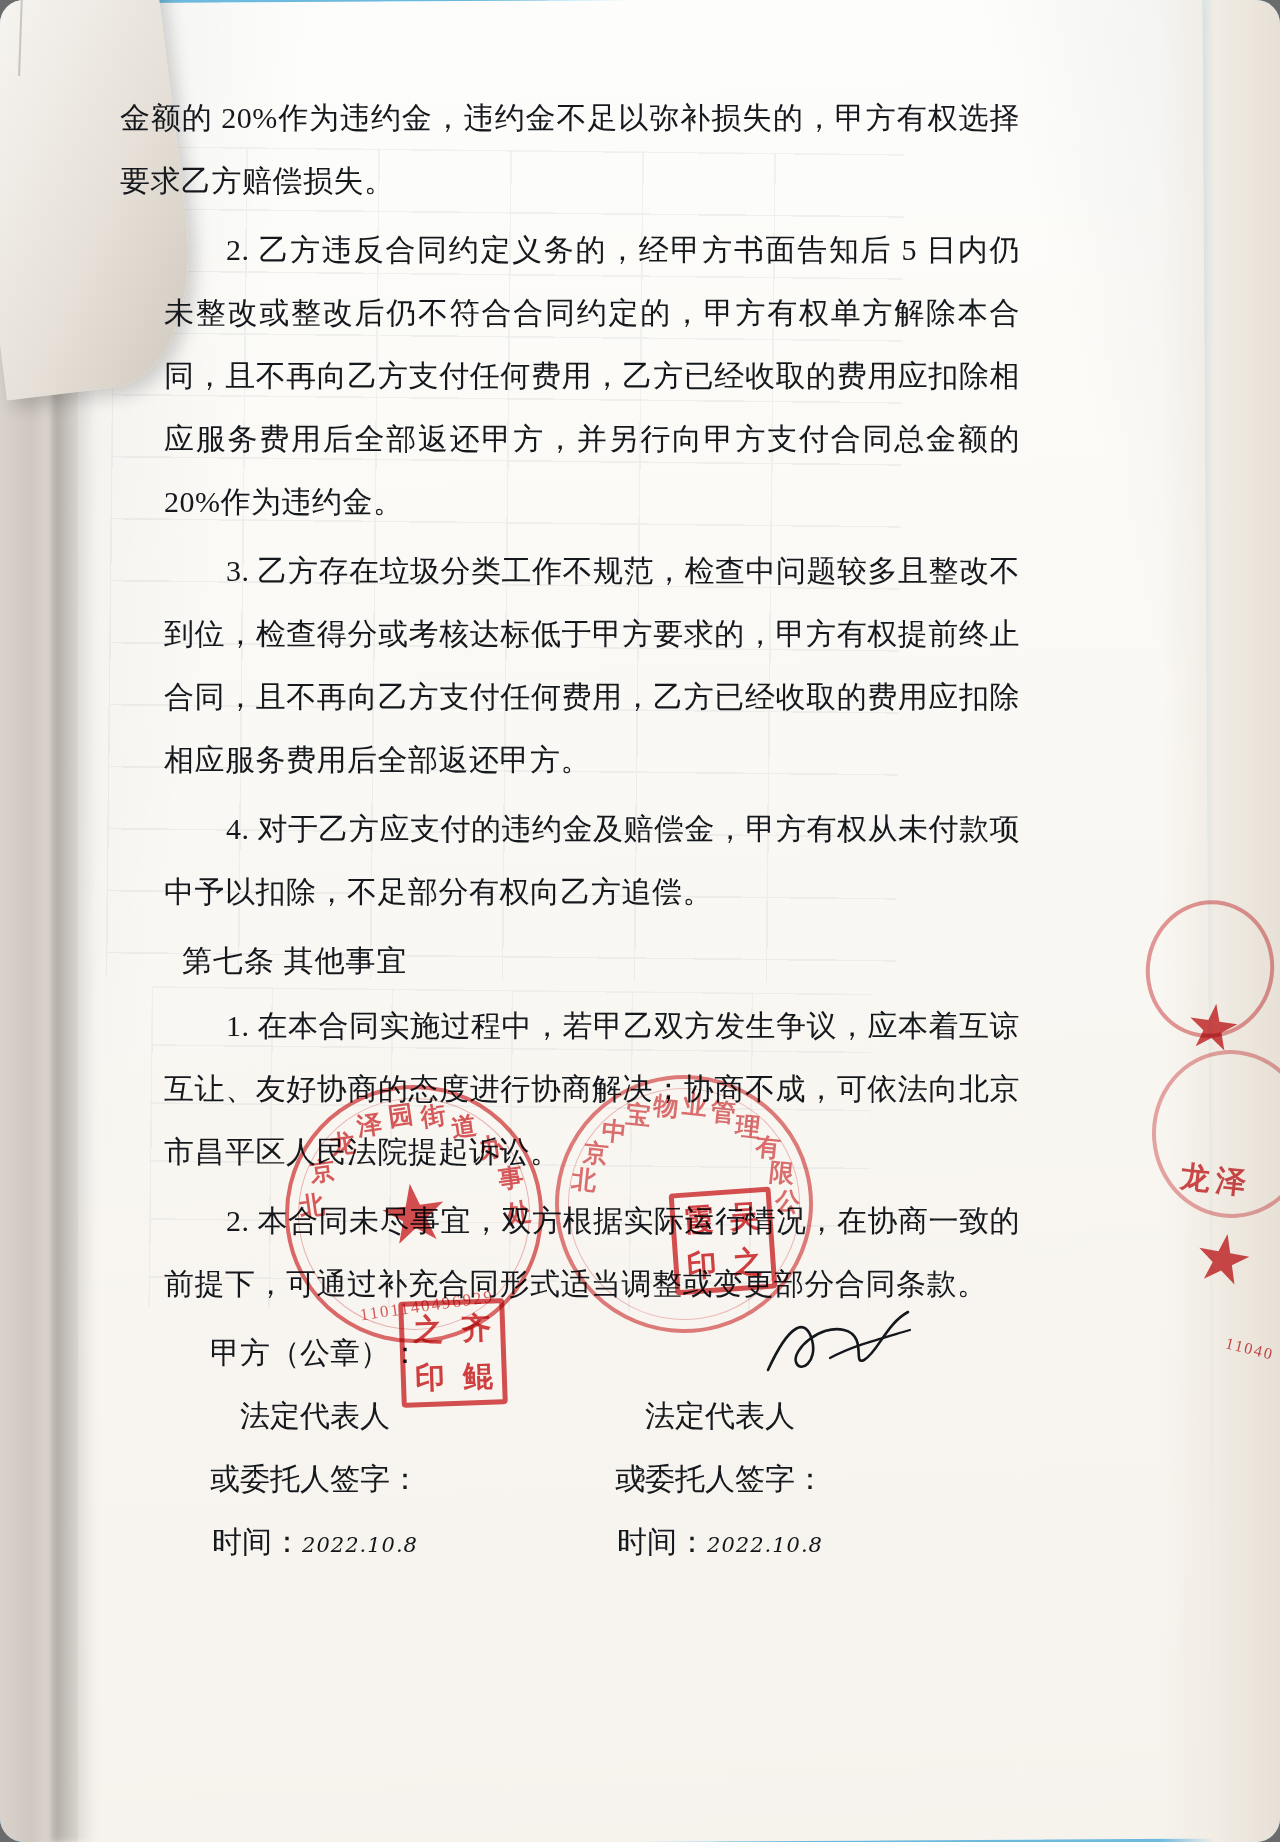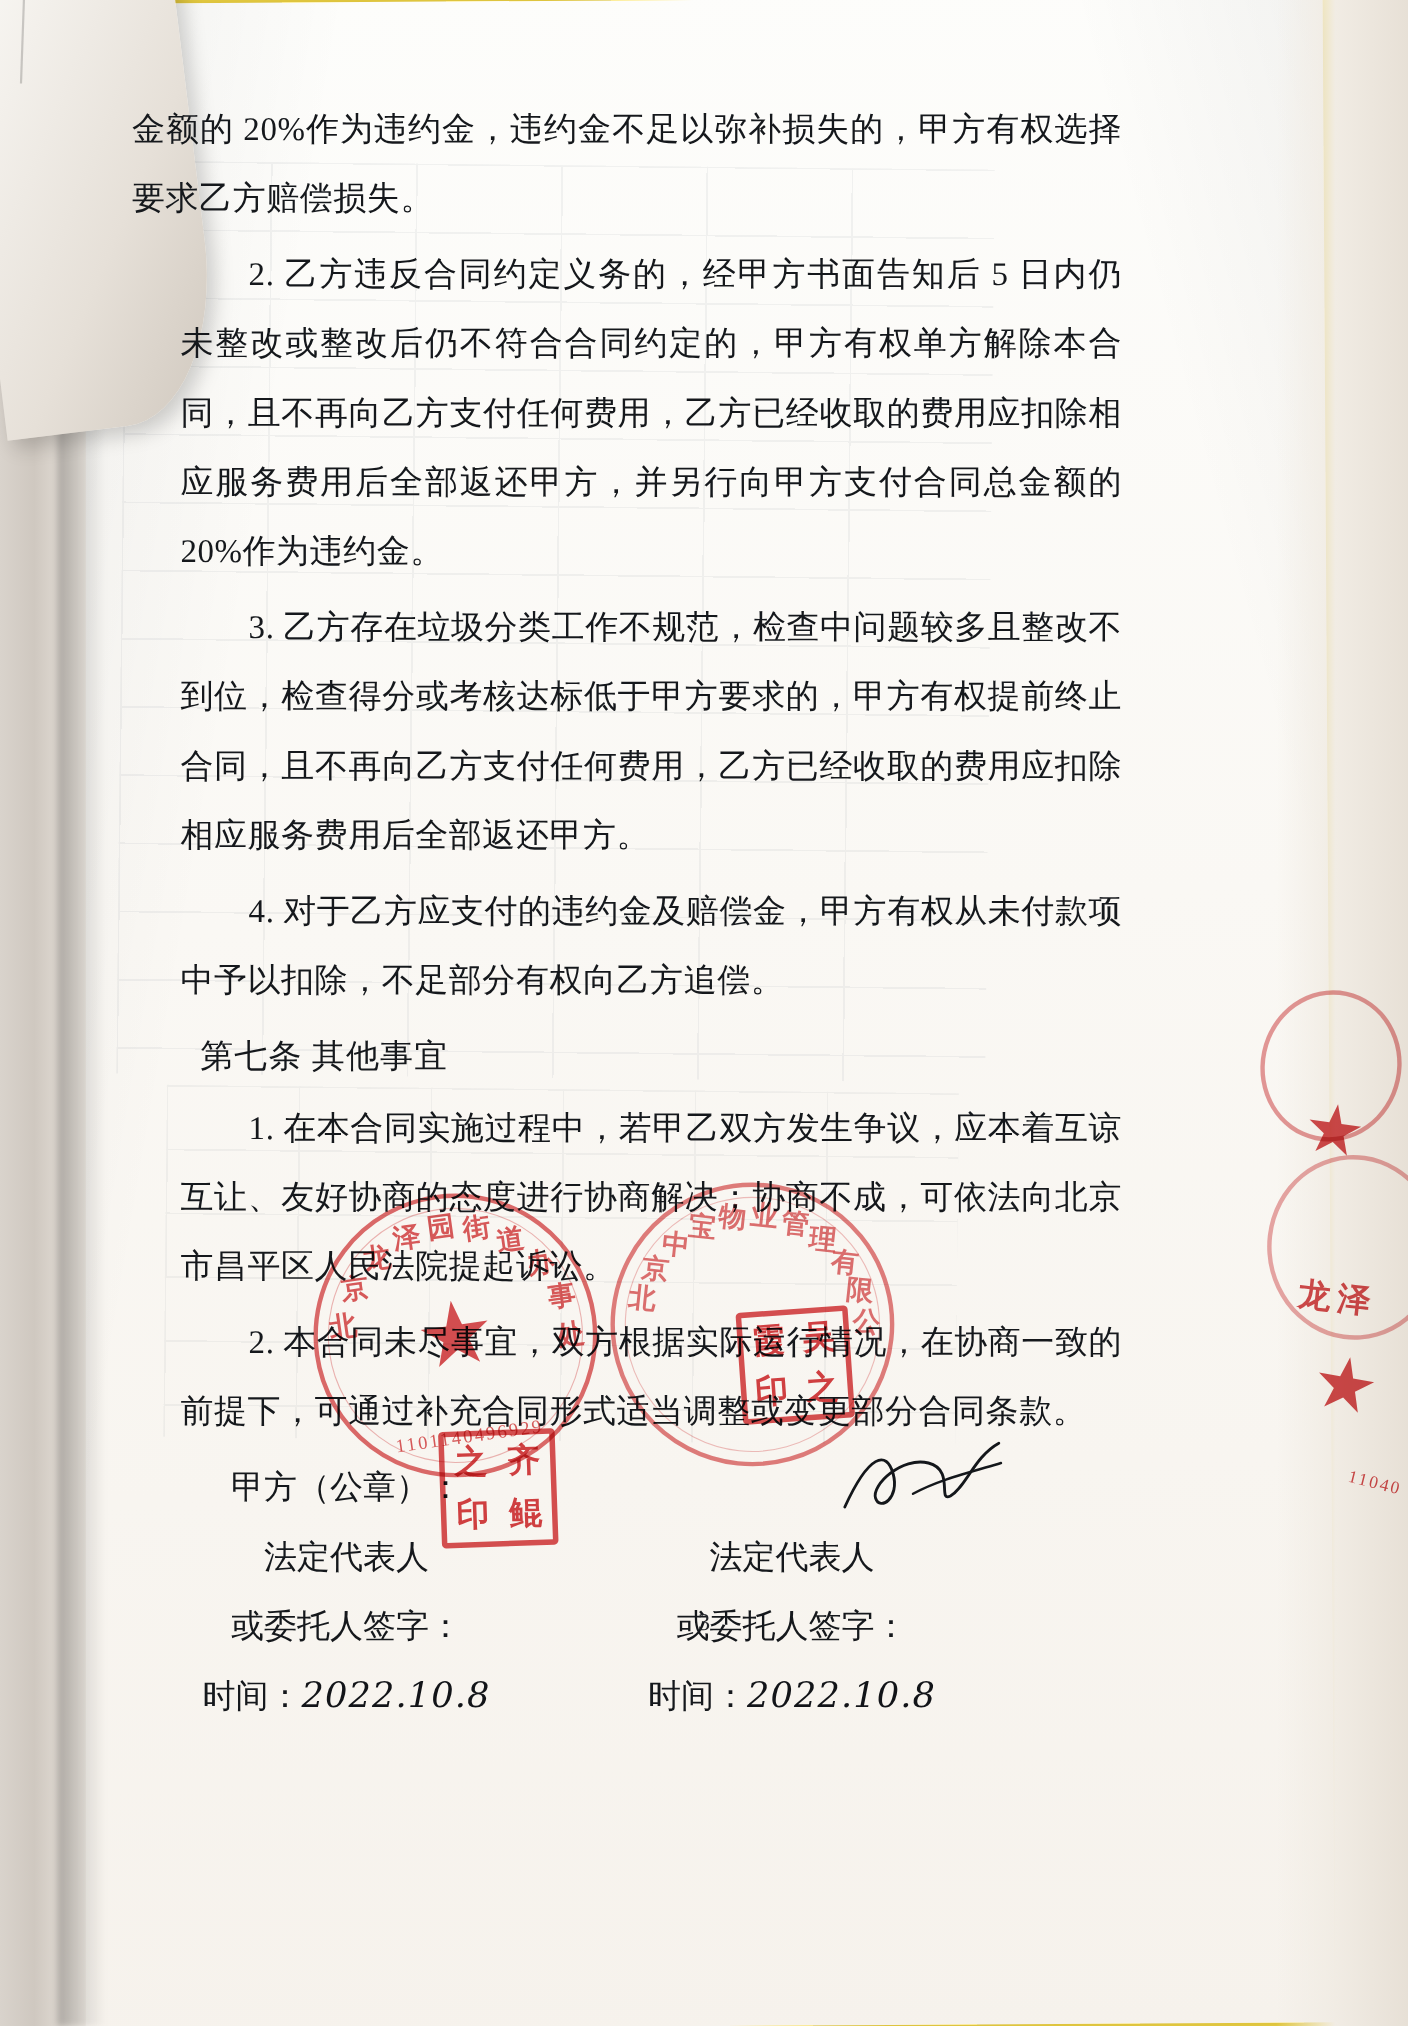--- a/index.html
+++ b/index.html
@@ -5,22 +5,23 @@
   html, body {
     margin: 0;
     padding: 0;
     background: #6b6b6b;
   }
   .page {
     position: relative;
     width: 1280px;
     height: 1842px;
     overflow: hidden;
-    background: #fde047;
+    background: #7dd3fc;
     font-family: "Liberation Serif", "DejaVu Serif", serif;
+    border-radius: 24px;
   }
   
   .paper {
     position: absolute;
     left: 58px;
     top: 0px;
     width: 1150px;
     height: 1842px;
     background:
       linear-gradient(100deg, rgba(0,0,0,0.05) 0%, rgba(255,255,255,0) 18%),
@@ -135,21 +136,21 @@
     left: 0; right: 0;
     top: 1462px;
     text-align: center;
     font-size: 22px;
     color: #23262b;
   }
   
   .hand {
     font-family: "DejaVu Serif", serif;
     font-style: italic;
-    font-size: 32px;
+    font-size: 21px;
     color: #121418;
     letter-spacing: 1px;
   }
   .sig-scribble {
     position: absolute;
     pointer-events: none;
   }
   
   .stamp {
     position: absolute;

